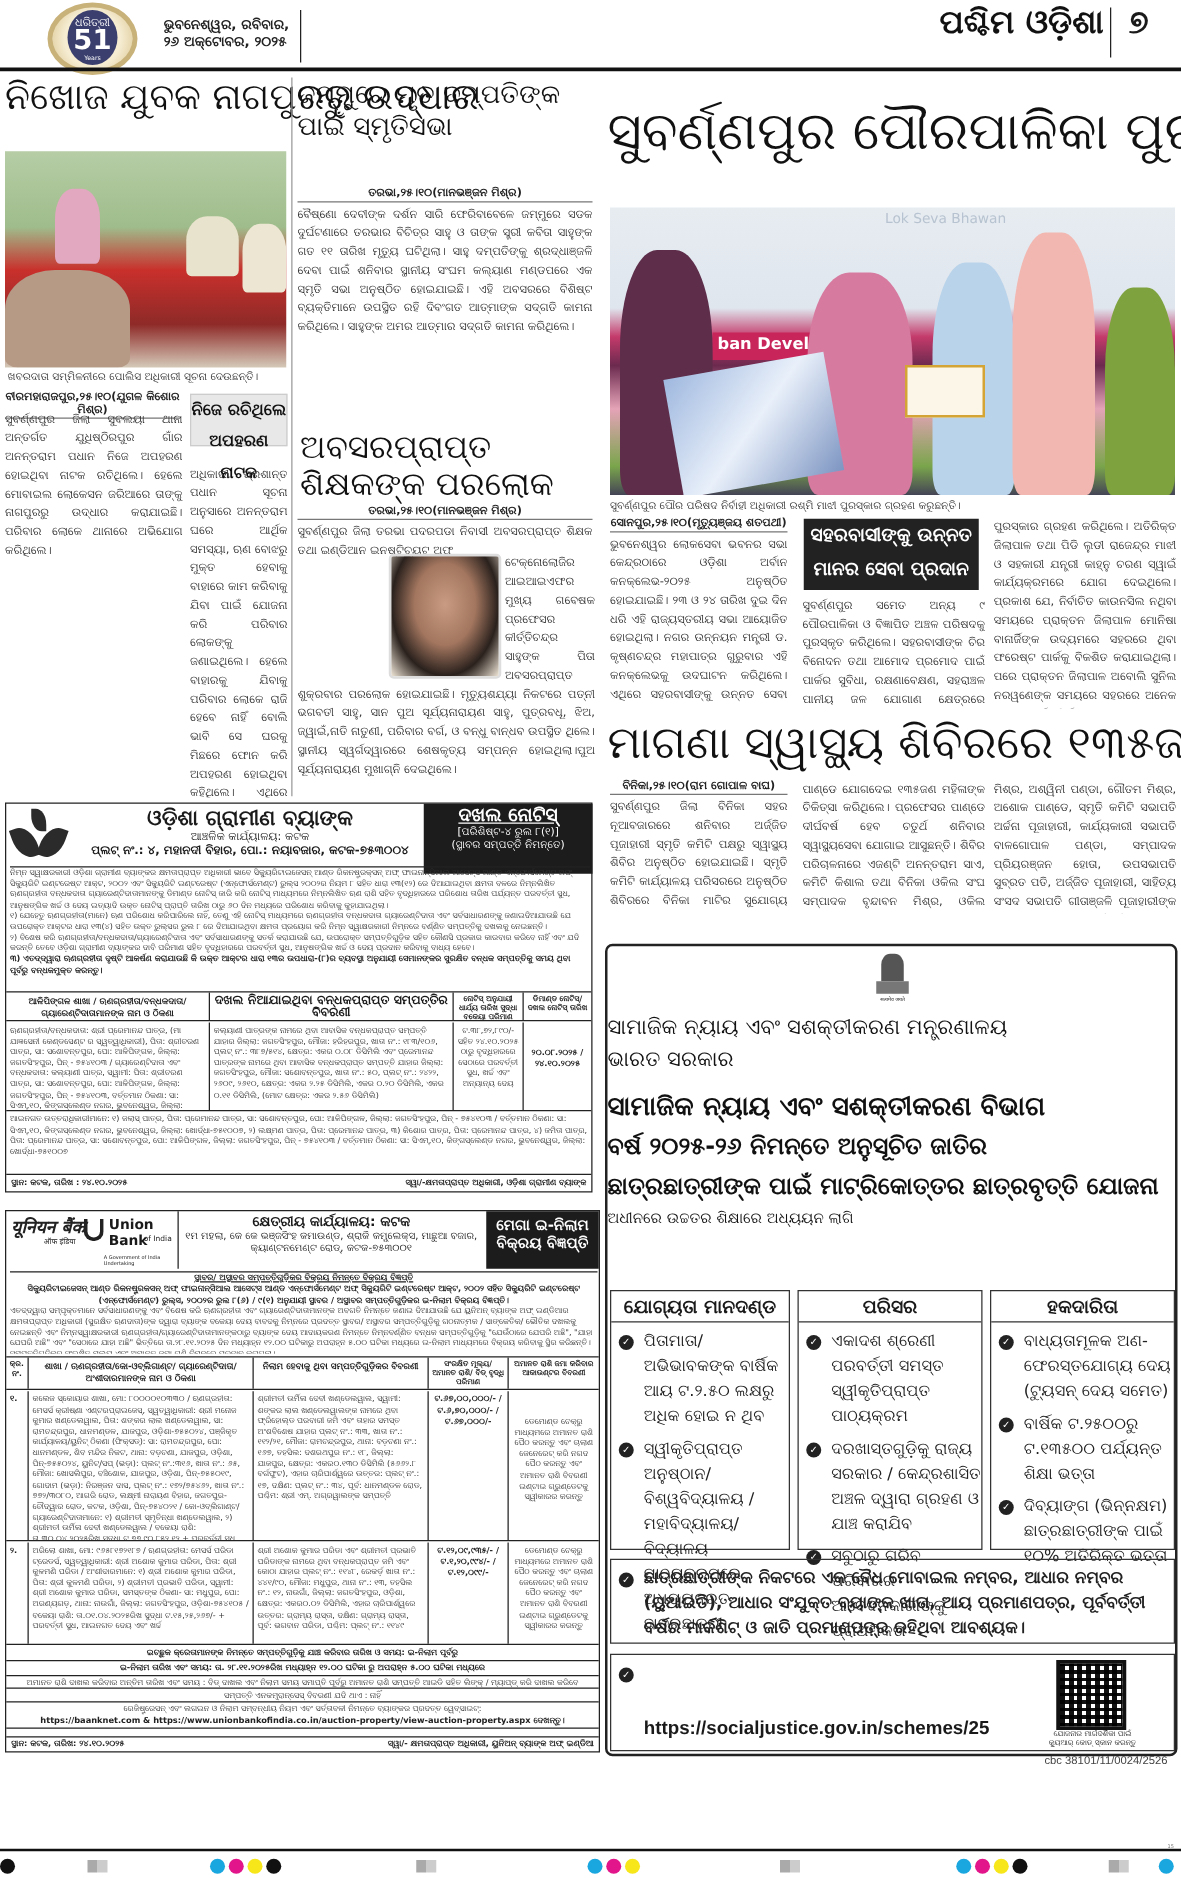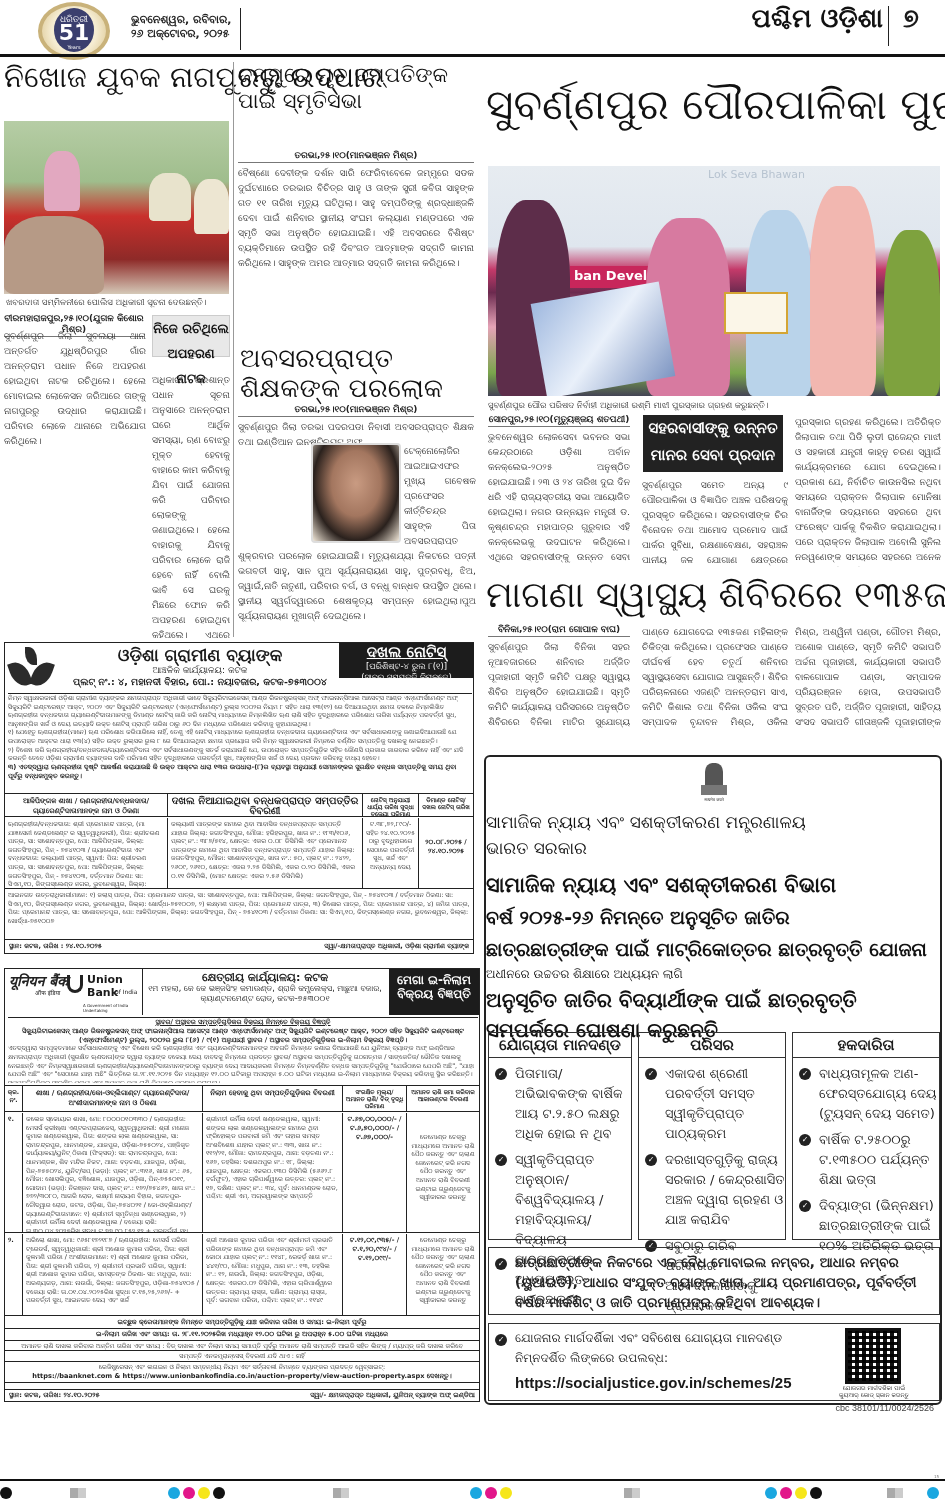--- a/index.html
+++ b/index.html
@@ -165,21 +165,21 @@
   <div class="ogb-logo" style="left:6px; top:4px;">
     <div class="leaf" style="left:14px; top:0; width:12px; height:18px;"></div>
     <div class="leaf" style="left:0; top:14px; width:18px; height:26px; transform:rotate(-20deg);"></div>
     <div class="leaf" style="left:22px; top:14px; width:18px; height:26px; transform:scaleX(-1) rotate(-20deg);"></div>
   </div>
   <div class="abs" style="left:60px; top:2px; width:270px; text-align:center;">
     <div style="font-size:17px; font-weight:bold;">ଓଡ଼ିଶା ଗ୍ରାମୀଣ ବ୍ୟାଙ୍କ</div>
     <div style="font-size:9px;">ଆଞ୍ଚଳିକ କାର୍ଯ୍ୟାଳୟ: କଟକ</div>
     <div style="font-size:9.5px; font-weight:bold;">ପ୍ଲଟ୍ ନଂ.: ୪, ମହାନଦୀ ବିହାର, ପୋ.: ନୟାବଜାର, କଟକ-୭୫୩୦୦୪</div>
   </div>
-  <div class="abs" style="left:334px; top:0; width:135px; height:35px; background:#1c1c1c; color:#fff; text-align:center;">
+  <div class="abs" style="left:334px; top:0; width:135px; height:56px; background:#1c1c1c; color:#fff; text-align:center;">
     <div style="font-size:15px; font-weight:bold; text-decoration:underline;">ଦଖଲ ନୋଟିସ୍</div>
     <div style="font-size:8.5px;">[ପରିଶିଷ୍ଟ-୪ ରୁଲ ୮(୧)]</div>
     <div style="font-size:8.5px;">(ସ୍ଥାବର ସମ୍ପତ୍ତି ନିମନ୍ତେ)</div>
   </div>
   <div class="abs tiny" style="left:3px; top:50px; width:464px; height:98px; overflow:hidden; border-top:1px solid #222;">
     <div>ନିମ୍ନ ସ୍ୱାକ୍ଷରକାରୀ ଓଡ଼ିଶା ଗ୍ରାମୀଣ ବ୍ୟାଙ୍କର କ୍ଷମତାପ୍ରାପ୍ତ ଅଧିକାରୀ ଭାବେ ସିକ୍ୟୁରିଟାଇଜେସନ୍ ଆଣ୍ଡ ରିକନଷ୍ଟ୍ରକ୍ସନ୍ ଅଫ୍ ଫାଇନାନ୍ସିଆଲ ଆସେଟ୍ସ ଆଣ୍ଡ ଏନ୍‌ଫୋର୍ସମେଣ୍ଟ ଅଫ୍ ସିକ୍ୟୁରିଟି ଇଣ୍ଟରେଷ୍ଟ ଆକ୍ଟ, ୨୦୦୨ ଏବଂ ସିକ୍ୟୁରିଟି ଇଣ୍ଟରେଷ୍ଟ (ଏନ୍‌ଫୋର୍ସମେଣ୍ଟ) ରୁଲ୍ସ ୨୦୦୨ର ନିୟମ ୮ ସହିତ ଧାରା ୧୩(୧୨) ରେ ଦିଆଯାଇଥିବା କ୍ଷମତା ବଳରେ ନିମ୍ନଲିଖିତ ଋଣଗ୍ରହୀତା ବନ୍ଧକଦାତା ଗ୍ୟାରେଣ୍ଟିଦାତାମାନଙ୍କୁ ଡିମାଣ୍ଡ ନୋଟିସ୍ ଜାରି କରି ନୋଟିସ୍ ମାଧ୍ୟମରେ ନିମ୍ନଲିଖିତ ଋଣ ରାଶି ସହିତ ବୃଦ୍ଧିହାରରେ ପରିଶୋଧ ତାରିଖ ପର୍ଯ୍ୟନ୍ତ ପରବର୍ତ୍ତୀ ସୁଧ, ଆନୁଷଙ୍ଗିକ ଖର୍ଚ୍ଚ ଓ ଦେୟ ଇତ୍ୟାଦି ଉକ୍ତ ନୋଟିସ୍ ପ୍ରାପ୍ତି ତାରିଖ ଠାରୁ ୬୦ ଦିନ ମଧ୍ୟରେ ପରିଶୋଧ କରିବାକୁ କୁହାଯାଇଥିଲା।</div>
     <div>୧) ଯେହେତୁ ଋଣଗ୍ରହୀତା(ମାନେ) ଋଣ ପରିଶୋଧ କରିପାରିଲେ ନାହିଁ, ତେଣୁ ଏହି ନୋଟିସ୍ ମାଧ୍ୟମରେ ଋଣଗ୍ରହୀତା ବନ୍ଧକଦାତା ଗ୍ୟାରେଣ୍ଟିଦାତା ଏବଂ ସର୍ବସାଧାରଣଙ୍କୁ ଜଣାଇଦିଆଯାଉଛି ଯେ ଉପରୋକ୍ତ ଆକ୍ଟର ଧାରା ୧୩(୪) ସହିତ ଉକ୍ତ ରୁଲ୍ସର ରୁଲ ୮ ରେ ଦିଆଯାଇଥିବା କ୍ଷମତା ପ୍ରୟୋଗ କରି ନିମ୍ନ ସ୍ୱାକ୍ଷରକାରୀ ନିମ୍ନରେ ବର୍ଣ୍ଣିତ ସମ୍ପତ୍ତିକୁ ଦଖଲକୁ ନେଇଛନ୍ତି।</div>
     <div>୨) ବିଶେଷ କରି ଋଣଗ୍ରହୀତା/ବନ୍ଧକଦାତା/ଗ୍ୟାରେଣ୍ଟିଦାତା ଏବଂ ସର୍ବସାଧାରଣଙ୍କୁ ସତର୍କ କରାଯାଉଛି ଯେ, ଉପରୋକ୍ତ ସମ୍ପତ୍ତିଗୁଡ଼ିକ ସହିତ କୌଣସି ପ୍ରକାର କାରବାର କରିବେ ନାହିଁ ଏବଂ ଯଦି କରନ୍ତି ତେବେ ଓଡ଼ିଶା ଗ୍ରାମୀଣ ବ୍ୟାଙ୍କର ଦାବି ପରିମାଣ ସହିତ ବୃଦ୍ଧିହାରରେ ପରବର୍ତ୍ତୀ ସୁଧ, ଆନୁଷଙ୍ଗିକ ଖର୍ଚ୍ଚ ଓ ଦେୟ ପ୍ରଦାନ କରିବାକୁ ବାଧ୍ୟ ହେବେ।</div>
     <div class="tinyb">୩) ଏତଦ୍‌ଦ୍ୱାରା ଋଣଗ୍ରହୀତା ଦୃଷ୍ଟି ଆକର୍ଷଣ କରାଯାଉଛି କି ଉକ୍ତ ଆକ୍ଟର ଧାରା ୧୩ର ଉପଧାରା-(୮)ର ବ୍ୟବସ୍ଥା ଅନୁଯାୟୀ ସେମାନଙ୍କର ସୁରକ୍ଷିତ ବନ୍ଧକ ସମ୍ପତ୍ତିକୁ ସମୟ ଥିବା ପୂର୍ବରୁ ବନ୍ଧକମୁକ୍ତ କରନ୍ତୁ।</div>
   </div>
@@ -271,24 +271,20 @@
   <div class="ad-center" style="top:52px; font-size:17px; line-height:26px;">
     <div>ସାମାଜିକ ନ୍ୟାୟ ଏବଂ ସଶକ୍ତୀକରଣ ମନ୍ତ୍ରଣାଳୟ</div>
     <div>ଭାରତ ସରକାର</div>
   </div>
   <div class="ad-center" style="top:112px; font-size:19px; line-height:32px; font-weight:bold;">
     <div style="font-size:21px;">ସାମାଜିକ ନ୍ୟାୟ ଏବଂ ସଶକ୍ତୀକରଣ ବିଭାଗ</div>
     <div>ବର୍ଷ ୨୦୨୫-୨୬ ନିମନ୍ତେ ଅନୁସୂଚିତ ଜାତିର</div>
     <div>ଛାତ୍ରଛାତ୍ରୀଙ୍କ ପାଇଁ ମାଟ୍ରିକୋତ୍ତର ଛାତ୍ରବୃତ୍ତି ଯୋଜନା</div>
   </div>
   <div class="ad-center" style="top:210px; font-size:12px;">ଅଧୀନରେ ଉଚ୍ଚତର ଶିକ୍ଷାରେ ଅଧ୍ୟୟନ ଲାଗି</div>
-  <div class="ad-center" style="top:228px; font-size:20px; line-height:30px; font-weight:bold;">
-    <div>ଅନୁସୂଚିତ ଜାତିର ବିଦ୍ୟାର୍ଥୀଙ୍କ ପାଇଁ ଛାତ୍ରବୃତ୍ତି</div>
-    <div>ସମ୍ପର୍କରେ ଘୋଷଣା କରୁଛନ୍ତି</div>
-  </div>
 
   <div class="ad-box" style="left:2px; top:275px; width:144px; height:208px;">
     <div class="ad-box-head">ଯୋଗ୍ୟତା ମାନଦଣ୍ଡ</div>
     <div class="ad-item"><span class="check">✓</span><span>ପିତାମାତା/ ଅଭିଭାବକଙ୍କ ବାର୍ଷିକ ଆୟ ଟ.୨.୫୦ ଲକ୍ଷରୁ ଅଧିକ ହୋଇ ନ ଥିବ</span></div>
     <div class="ad-item"><span class="check">✓</span><span>ସ୍ୱୀକୃତିପ୍ରାପ୍ତ ଅନୁଷ୍ଠାନ/ ବିଶ୍ୱବିଦ୍ୟାଳୟ / ମହାବିଦ୍ୟାଳୟ/ ବିଦ୍ୟାଳୟ ପାଠ୍ୟକ୍ରମରେ ଅଧ୍ୟୟନରତ ଛାତ୍ରଛାତ୍ରୀ</span></div>
   </div>
   <div class="ad-box" style="left:152px; top:275px; width:148px; height:208px;">
     <div class="ad-box-head">ପରିସର</div>
     <div class="ad-item"><span class="check">✓</span><span>ଏକାଦଶ ଶ୍ରେଣୀ ପରବର୍ତ୍ତୀ ସମସ୍ତ ସ୍ୱୀକୃତିପ୍ରାପ୍ତ ପାଠ୍ୟକ୍ରମ</span></div>
     <div class="ad-item"><span class="check">✓</span><span>ଦରଖାସ୍ତଗୁଡ଼ିକୁ ରାଜ୍ୟ ସରକାର / କେନ୍ଦ୍ରଶାସିତ ଅଞ୍ଚଳ ଦ୍ୱାରା ଗ୍ରହଣ ଓ ଯାଞ୍ଚ କରାଯିବ</span></div>
@@ -300,21 +296,20 @@
     <div class="ad-item"><span class="check">✓</span><span>ବାର୍ଷିକ ଟ.୨୫୦୦ରୁ ଟ.୧୩୫୦୦ ପର୍ଯ୍ୟନ୍ତ ଶିକ୍ଷା ଭତ୍ତା</span></div>
     <div class="ad-item"><span class="check">✓</span><span>ଦିବ୍ୟାଙ୍ଗ (ଭିନ୍ନକ୍ଷମ) ଛାତ୍ରଛାତ୍ରୀଙ୍କ ପାଇଁ ୧୦% ଅତିରିକ୍ତ ଭତ୍ତା</span></div>
   </div>
 
   <div class="ad-box" style="left:2px; top:490px; width:452px; height:68px; padding:4px 6px 4px 26px; position:absolute;">
     <span class="check" style="top:10px;">✓</span>
     <div style="font-size:13.5px; line-height:20px; font-weight:bold; color:#222;">ଛାତ୍ରଛାତ୍ରୀଙ୍କ ନିକଟରେ ଏକ ବୈଧ ମୋବାଇଲ ନମ୍ବର, ଆଧାର ନମ୍ବର (ୟୁଆଇଡି), ଆଧାର ସଂଯୁକ୍ତ ବ୍ୟାଙ୍କ ଖାତା, ଆୟ ପ୍ରମାଣପତ୍ର, ପୂର୍ବବର୍ତ୍ତୀ ବର୍ଷର ମାର୍କଶିଟ୍ ଓ ଜାତି ପ୍ରମାଣପତ୍ର ରହିଥିବା ଆବଶ୍ୟକ।</div>
   </div>
   <div class="ad-box" style="left:2px; top:566px; width:452px; height:78px;">
     <span class="check" style="top:10px;">✓</span>
-    <div class="abs" style="left:26px; top:4px; width:300px; font-size:12px; line-height:20px;">ଯୋଜନାର ମାର୍ଗଦର୍ଶିକା ଏବଂ ସବିଶେଷ ଯୋଗ୍ୟତା ମାନଦଣ୍ଡ ନିମ୍ନଦର୍ଶିତ ଲିଙ୍କରେ ଉପଲବ୍ଧ:</div>
     <div class="abs" style="left:26px; top:50px; font-size:15px; font-weight:bold; font-family:'Liberation Sans', sans-serif;">https://socialjustice.gov.in/schemes/25</div>
     <div class="qr" style="left:356px; top:4px;"></div>
     <div class="abs" style="left:330px; top:60px; width:110px; font-size:6px; text-align:center; line-height:7px;">
       <div>ଯୋଜନାର ମାର୍ଗଦର୍ଶିକା ପାଇଁ</div>
       <div>କ୍ୟୁଆର୍ କୋଡ୍ ସ୍କାନ କରନ୍ତୁ</div>
     </div>
   </div>
   <div class="abs" style="right:6px; top:646px; font-size:9px; color:#444; font-family:'Liberation Sans', sans-serif;">cbc 38101/11/0024/2526</div>
 </div>
 

